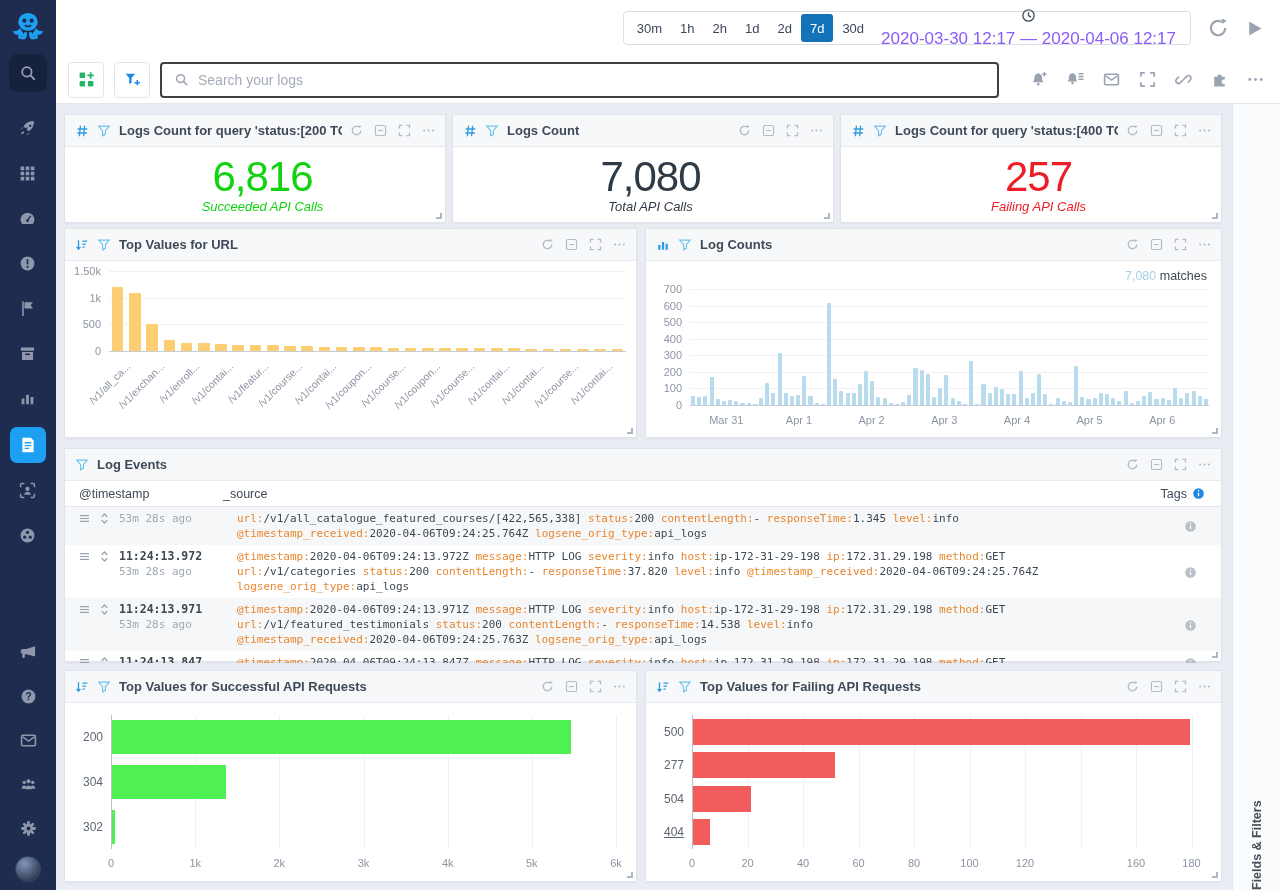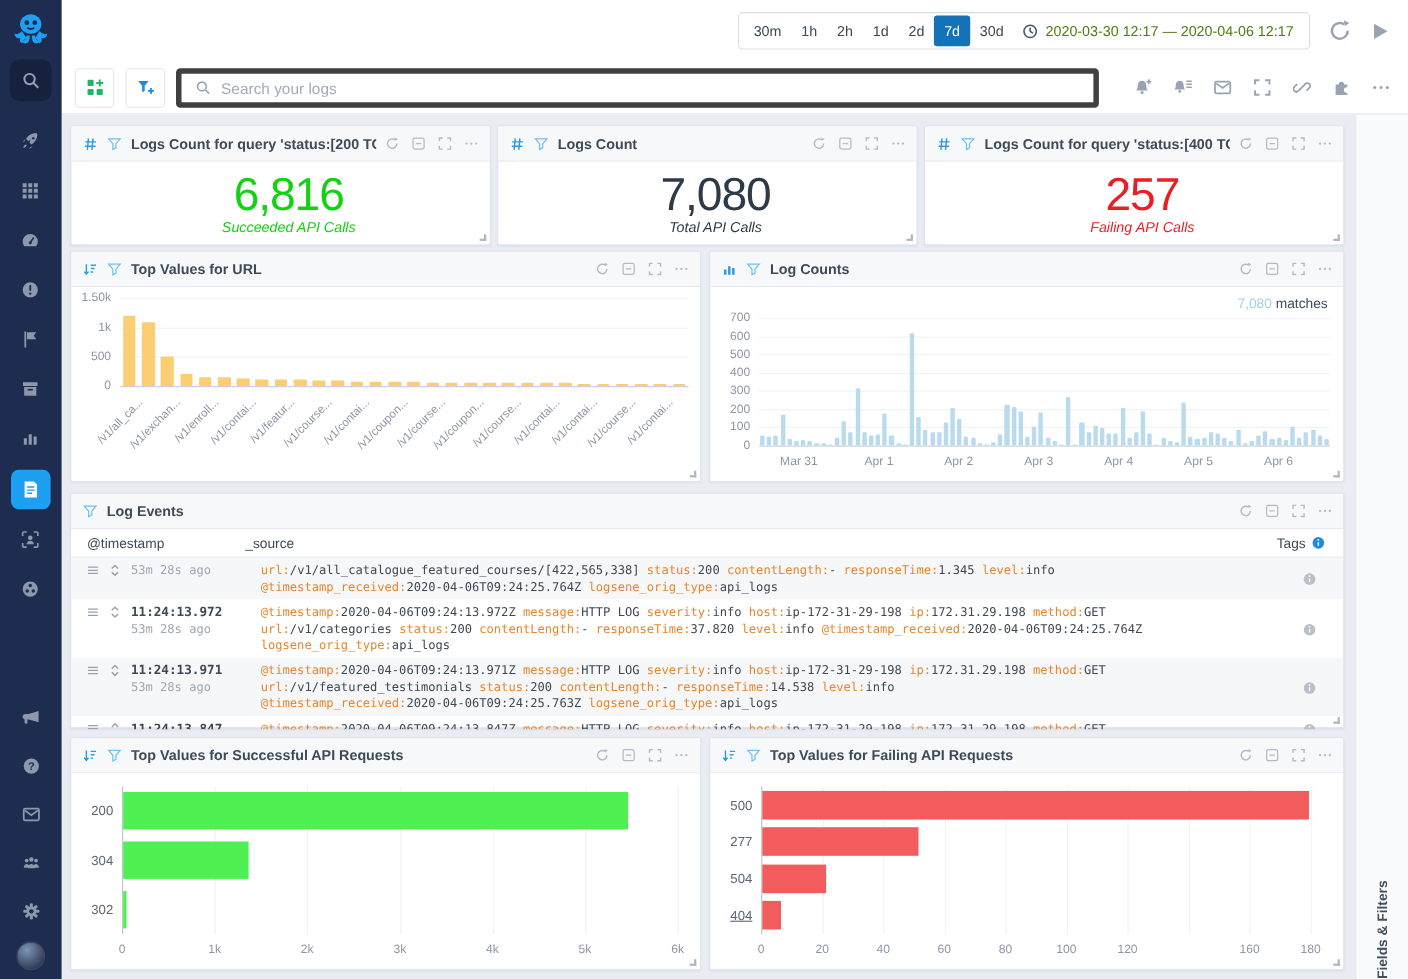--- a/index.html
+++ b/index.html
@@ -15,30 +15,30 @@
   .sitem.active { background:#1da0f2; color:#fff; border-radius:7px; width:36px; height:36px; font-size:18px; margin-bottom:11px; }
   .side-bottom { margin-top:auto; display:flex; flex-direction:column; align-items:center; padding-bottom:8px; }
   .side-bottom .sitem { margin-bottom:12px; }
   .avatar { width:26px; height:26px; border-radius:50%; background:radial-gradient(circle at 35% 28%, #7d96ba, #46546f 55%, #20293c 95%); border:1px solid #3a486a; cursor:pointer; }
 
   
   .topbar { position:absolute; left:56px; top:0; right:0; height:56px; background:#fff; display:flex; align-items:center; justify-content:flex-end; padding-right:16px; gap:16px; z-index:20; }
   .trg { display:flex; align-items:center; border:1px solid #d9dee6; border-radius:4px; height:34px; padding:0 4px; background:#fff; }
   .trb { padding:0 9px; height:28px; display:flex; align-items:center; font-size:13px; color:#3c4858; border-radius:3px; cursor:pointer; }
   .trb.act { background:#1472b8; color:#fff; }
-  .trdate { display:flex; align-items:center; gap:6px; padding:0 10px 0 8px; font-size:13px; color:#4d7c0f; cursor:pointer; }
+  .trdate { display:flex; align-items:center; gap:6px; padding:0 10px 0 8px; font-size:17px; color:#8b5cf6; cursor:pointer;flex-direction:column; }
   .trdate .ic { font-size:15px; color:#4a5564; }
   .tb-icon { color:#9aa3b2; font-size:22px; cursor:pointer; }
   .tb-icon.play { font-size:19px; }
 
   .toolbar { position:absolute; left:56px; top:56px; right:0; height:48px; background:#fff; border-bottom:1px solid #e3e7ed; display:flex; align-items:center; padding:0 16px 0 12px; gap:10px; z-index:20; }
   .tool-btn { width:36px; height:36px; border:1px solid #e1e5eb; border-radius:4px; background:#fff; display:flex; align-items:center; justify-content:center; font-size:17px; cursor:pointer; }
   .tool-btn.green { color:#21b566; }
   .tool-btn.blue { color:#1e88e5; }
-  .search-box { flex:1; height:36px; border:5px solid #404040; border-radius:4px; display:flex; align-items:center; padding:0 12px; gap:9px; margin-right:22px; }
+  .search-box { flex:1; height:36px; border:2px solid #404040; border-radius:4px; display:flex; align-items:center; padding:0 12px; gap:9px; margin-right:22px; }
   .search-box .ic { font-size:15px; color:#9aa3b2; }
   .search-box input { border:none; outline:none; flex:1; font-size:14px; color:#3c4858; font-family:"Liberation Sans",sans-serif; background:transparent; }
   .search-box input::placeholder { color:#a3abb8; }
   .right-icons { display:flex; align-items:center; gap:19px; color:#9aa3b2; }
   .right-icons .ic { font-size:17px; cursor:pointer; }
 
   
   .content-bg { position:absolute; left:56px; top:104px; right:0; bottom:0; background:#e9edf3; }
   .fstrip { position:absolute; top:104px; right:0; width:48px; bottom:0; background:#fafbfd; border-left:1px solid #e4e8ee; z-index:10; display:flex; justify-content:center; }
   .fstrip span { writing-mode:vertical-rl; transform:rotate(180deg); margin-top:46px; font-size:12.5px; color:#46505d; font-weight:700; }

